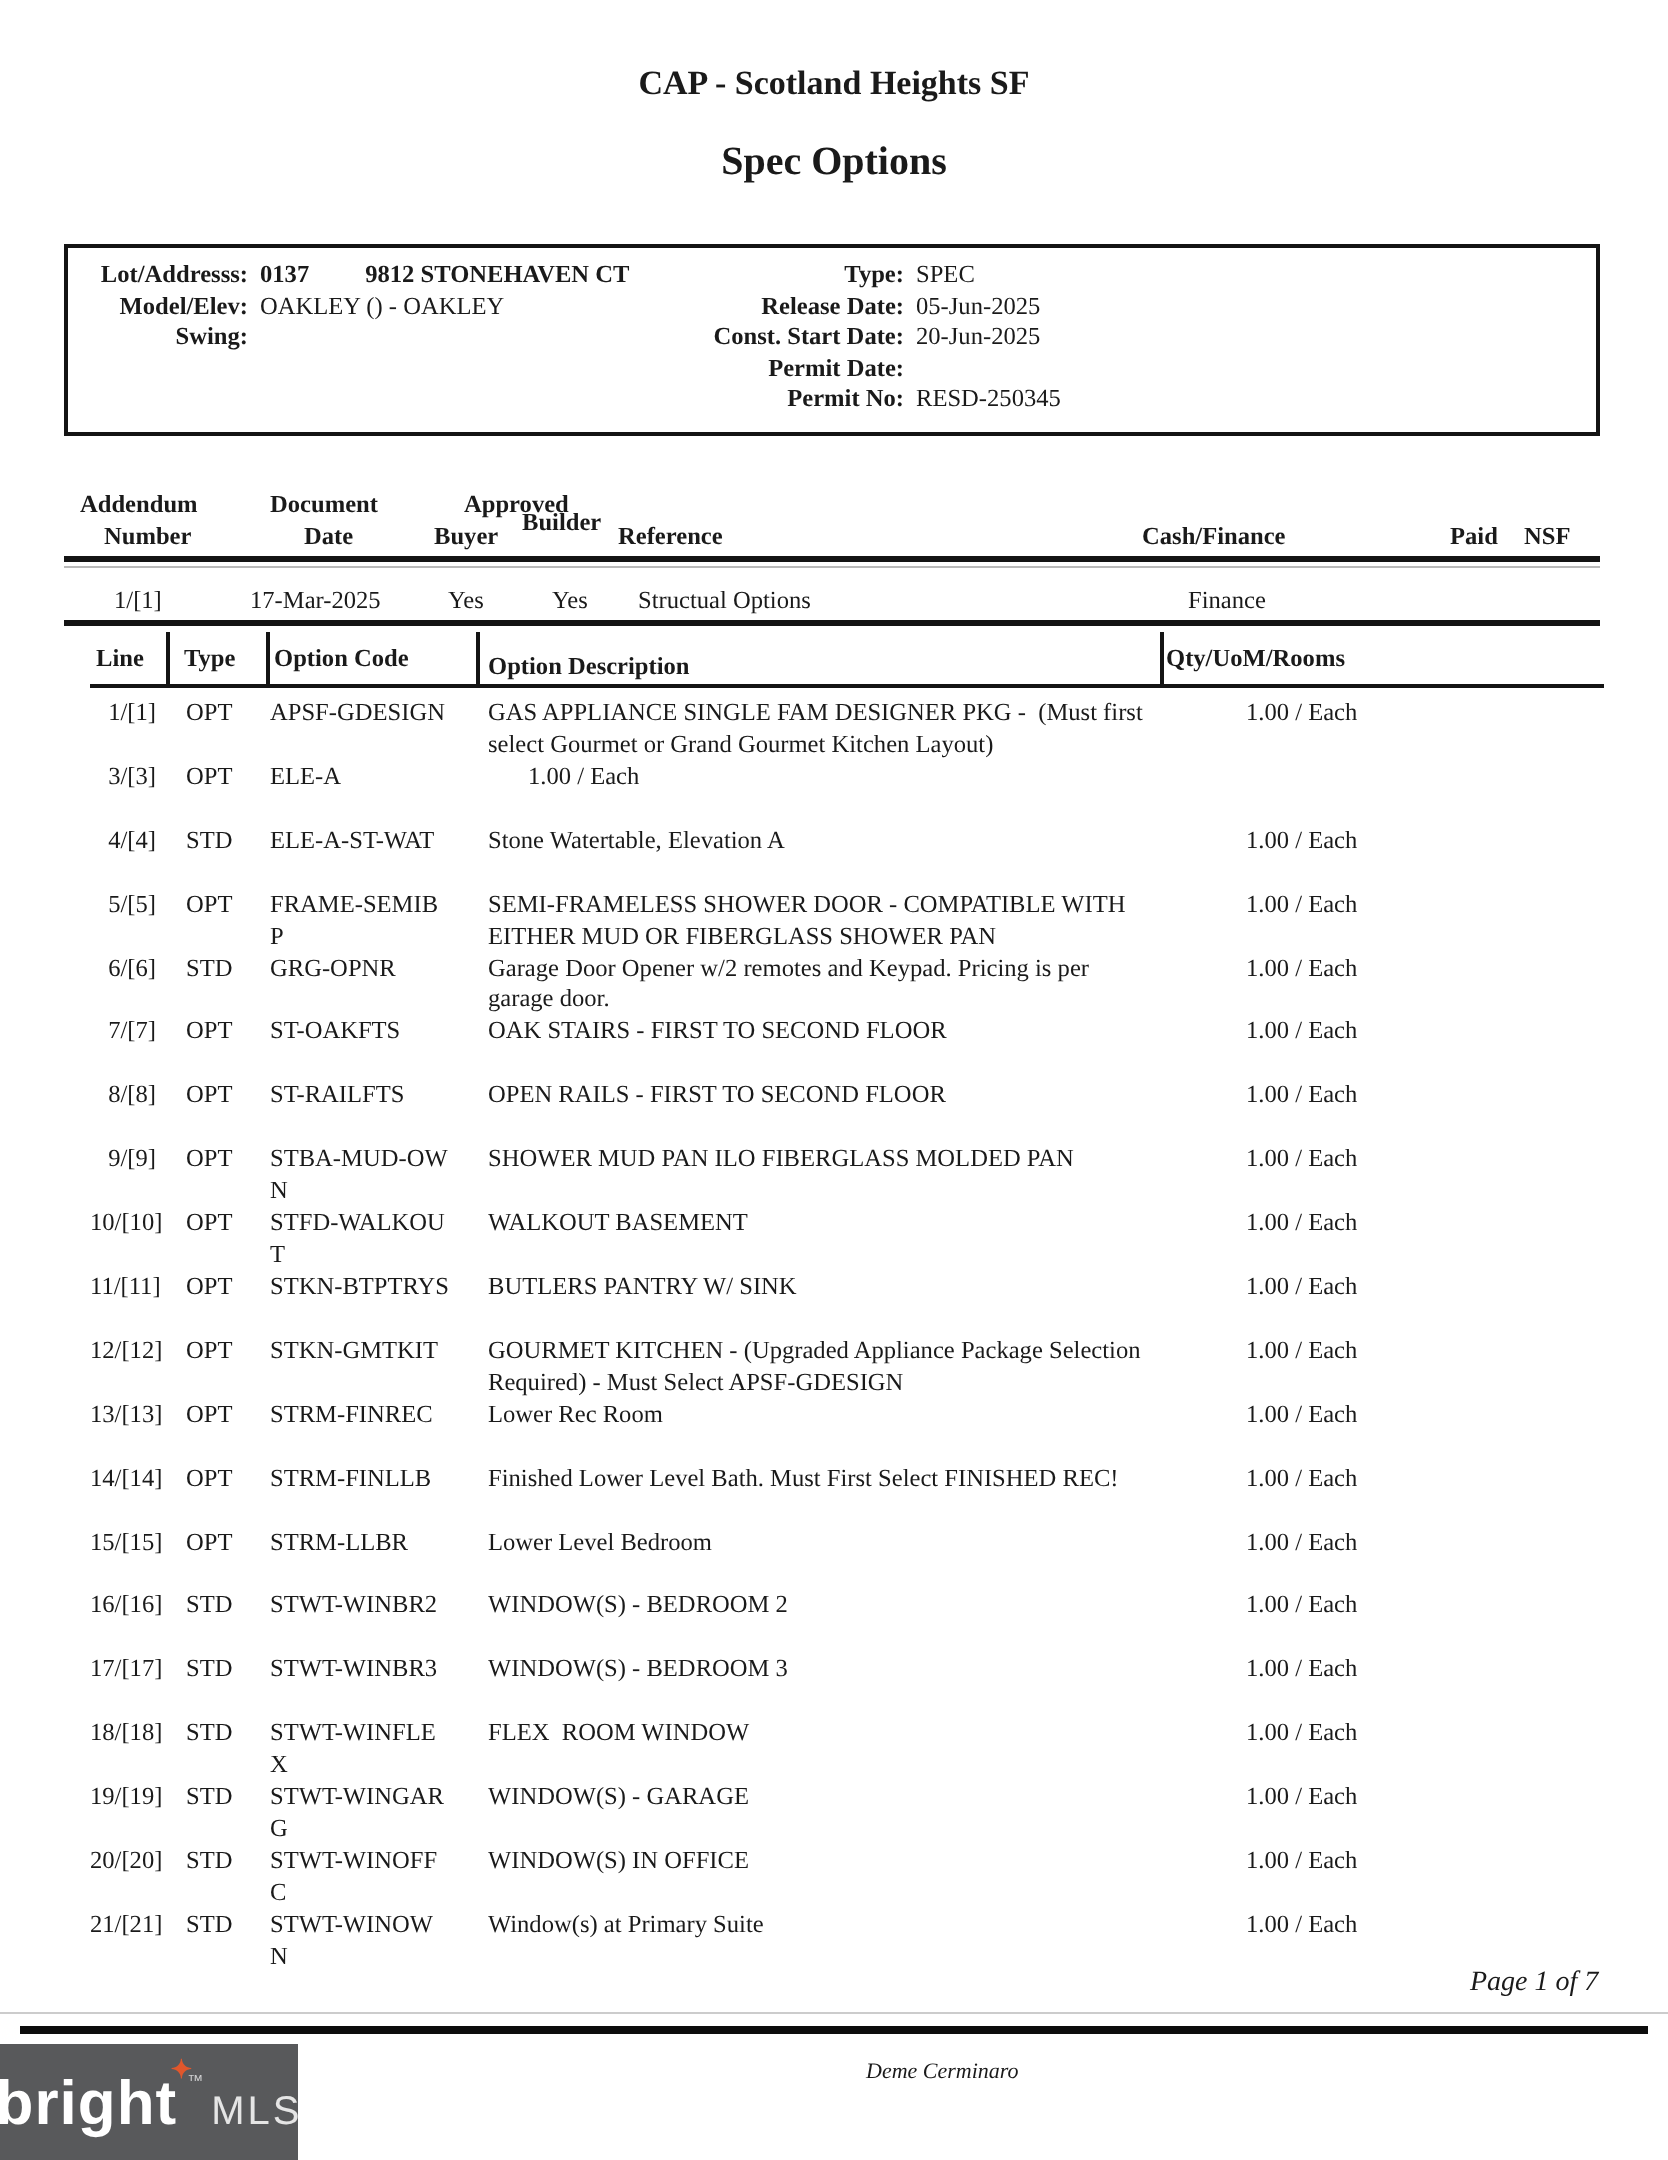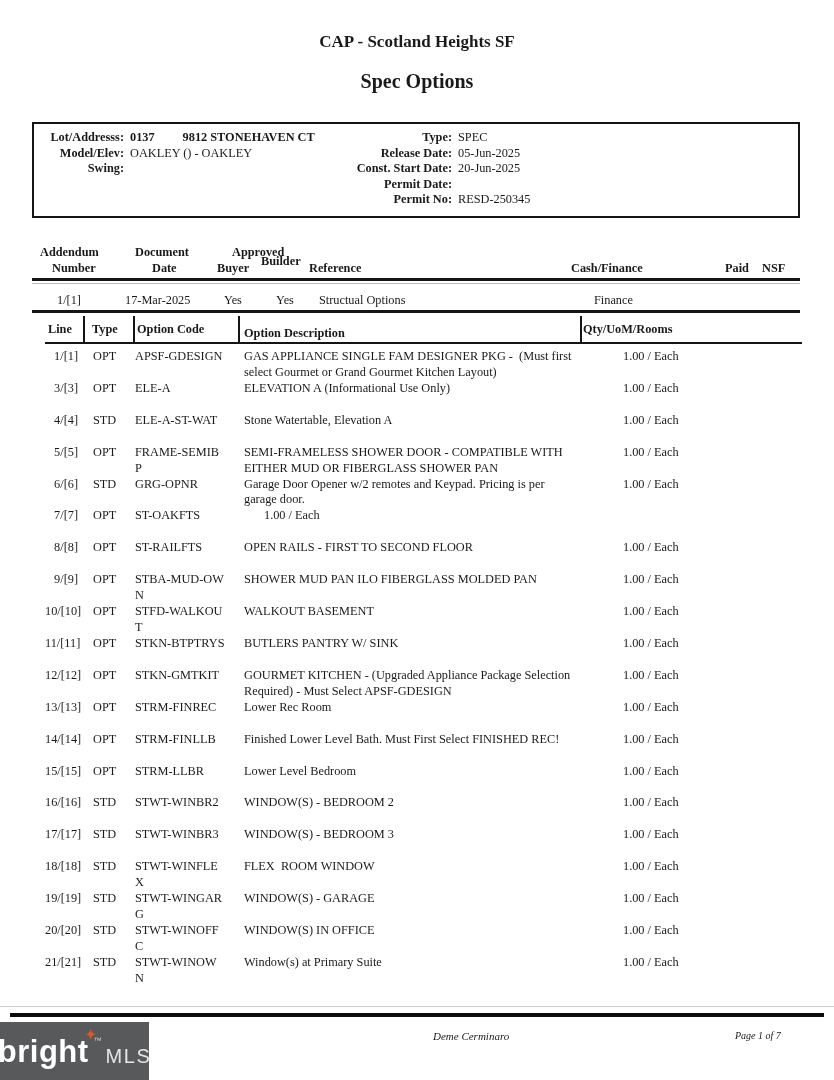--- a/index.html
+++ b/index.html
@@ -55,21 +55,21 @@
   .logo-box { position:absolute; left:0; top:1022px; width:149px; height:58px;
               display:flex; align-items:center; justify-content:center;
               font-family:"Liberation Sans", sans-serif; }
   .logo-bright { color:#ffffff; font-weight:bold; font-size:31px; letter-spacing:0.5px; line-height:1; }
   .logo-t { position:relative; }
   .logo-star { position:absolute; top:-6px; right:-8px; font-size:13px; line-height:1; }
   .logo-tm { font-size:8px; color:#d0d1d2; margin:2px 0 0 5px; align-self:flex-start; padding-top:12px; }
   .logo-mls { color:#e5e5e5; font-size:20px; letter-spacing:1.5px; margin-left:4px;
               align-self:center; padding-top:10px; }
   .f-agent { position:absolute; left:433px; top:1030px; font-style:italic; font-size:11px; white-space:pre; }
-  .f-page  { position:absolute; left:735px; top:1030px; font-style:italic; font-size:10px; white-space:pre; }
+  .f-page  { position:absolute; left:735px; top:984px; font-style:italic; font-size:14px; white-space:pre; }
 </style>
 </head>
 <body>
 
 <div class="page">
 
   <div class="title1">CAP - Scotland Heights SF</div>
   <div class="title2">Spec Options</div>
 
   <div class="info-box">
@@ -156,21 +156,20 @@
       <span class="c-code">APSF-GDESIGN</span>
       <span class="c-desc">GAS APPLIANCE SINGLE FAM DESIGNER PKG -  (Must first
 select Gourmet or Grand Gourmet Kitchen Layout)</span>
       <span class="c-qty">1.00 / Each</span>
     </div>
 
     <div class="trow">
       <span class="c-line">3/[3]</span>
       <span class="c-type">OPT</span>
       <span class="c-code">ELE-A</span>
-      <span class="c-desc">ELEVATION A (Informational Use Only)</span>
       <span class="c-qty">1.00 / Each</span>
     </div>
 
     <div class="trow">
       <span class="c-line">4/[4]</span>
       <span class="c-type">STD</span>
       <span class="c-code">ELE-A-ST-WAT</span>
       <span class="c-desc">Stone Watertable, Elevation A</span>
       <span class="c-qty">1.00 / Each</span>
     </div>
@@ -191,20 +190,21 @@
       <span class="c-code">GRG-OPNR</span>
       <span class="c-desc">Garage Door Opener w/2 remotes and Keypad. Pricing is per
 garage door.</span>
       <span class="c-qty">1.00 / Each</span>
     </div>
 
     <div class="trow">
       <span class="c-line">7/[7]</span>
       <span class="c-type">OPT</span>
       <span class="c-code">ST-OAKFTS</span>
+      <span class="c-desc">OAK STAIRS - FIRST TO SECOND FLOOR</span>
       <span class="c-qty">1.00 / Each</span>
     </div>
 
     <div class="trow">
       <span class="c-line">8/[8]</span>
       <span class="c-type">OPT</span>
       <span class="c-code">ST-RAILFTS</span>
       <span class="c-desc">OPEN RAILS - FIRST TO SECOND FLOOR</span>
       <span class="c-qty">1.00 / Each</span>
     </div>

